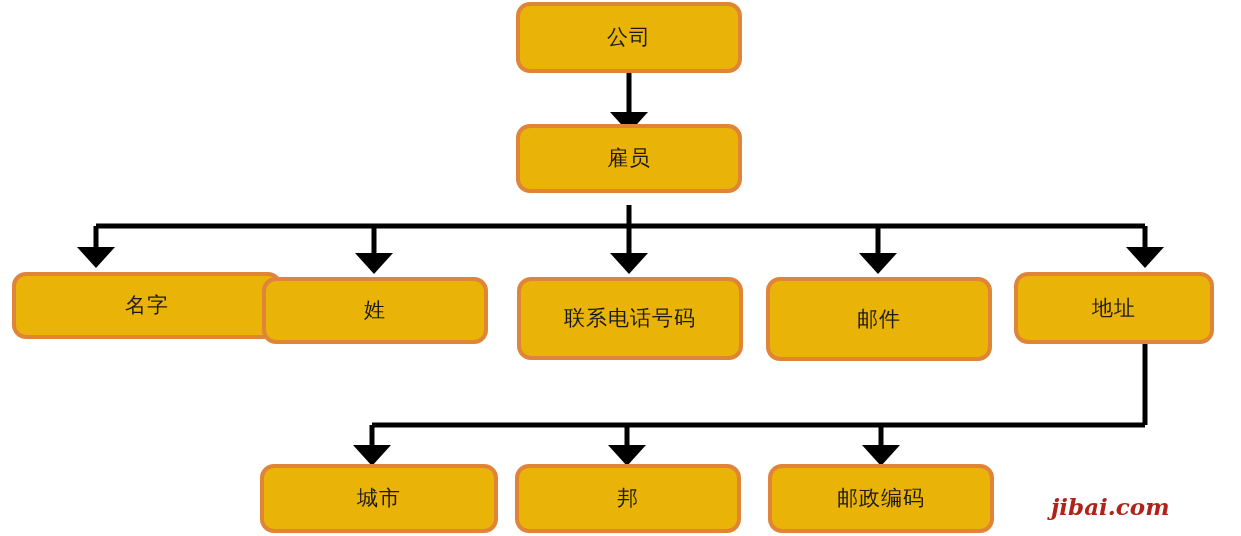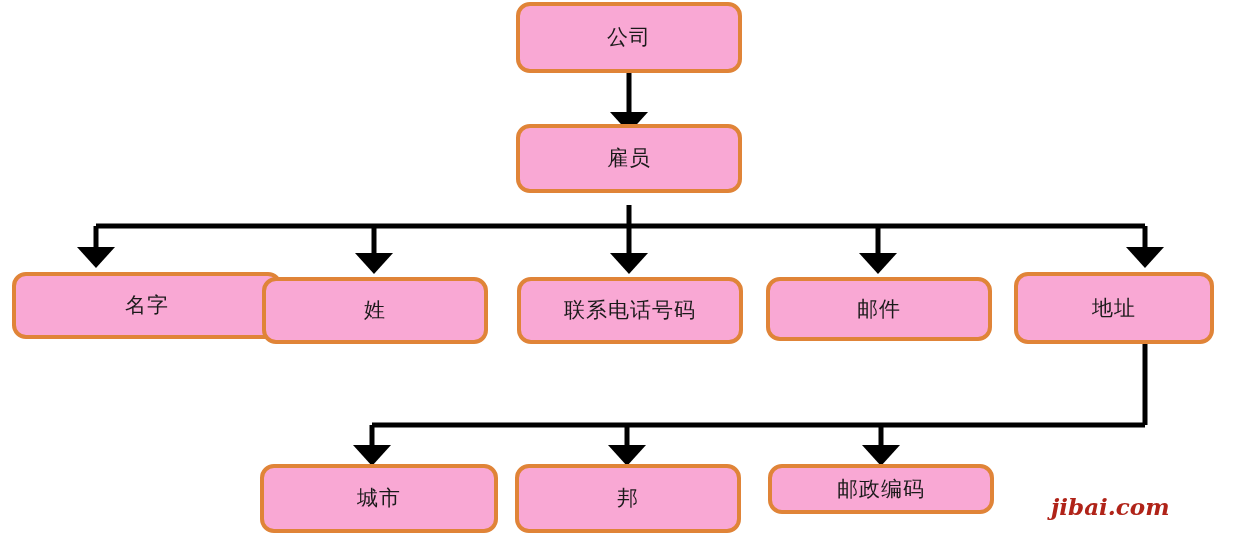--- a/index.html
+++ b/index.html
@@ -15,21 +15,21 @@
     width: 1241px;
     height: 536px;
     background: #ffffff;
     overflow: hidden;
   }
   .node {
     position: absolute;
     box-sizing: border-box;
     border: 4px solid #E08438;
     border-radius: 14px;
-    background: #f9a8d4;
+    background: #eab308;
     display: flex;
     align-items: center;
     justify-content: center;
     color: #1a1a1a;
     font-size: 21px;
     line-height: 1;
     letter-spacing: 1px;
     font-family: "DejaVu Sans", "Liberation Sans", sans-serif;
   }
   .node-label {
@@ -111,41 +111,41 @@
   </div>
 
   <div class="node" style="left:12px; top:272px; width:270px; height:67px;">
     <span class="node-label">名字</span>
   </div>
 
   <div class="node" style="left:262px; top:277px; width:226px; height:67px;">
     <span class="node-label">姓</span>
   </div>
 
-  <div class="node" style="left:517px; top:277px; width:226px; height:67px;">
+  <div class="node" style="left:517px; top:277px; width:226px; height:83px;">
     <span class="node-label">联系电话号码</span>
   </div>
 
-  <div class="node" style="left:766px; top:277px; width:226px; height:64px;">
+  <div class="node" style="left:766px; top:277px; width:226px; height:84px;">
     <span class="node-label">邮件</span>
   </div>
 
   <div class="node" style="left:1014px; top:272px; width:200px; height:72px;">
     <span class="node-label">地址</span>
   </div>
 
   <div class="node" style="left:260px; top:464px; width:238px; height:69px;">
     <span class="node-label">城市</span>
   </div>
 
   <div class="node" style="left:515px; top:464px; width:226px; height:69px;">
     <span class="node-label">邦</span>
   </div>
 
-  <div class="node" style="left:768px; top:464px; width:226px; height:50px;">
+  <div class="node" style="left:768px; top:464px; width:226px; height:69px;">
     <span class="node-label">邮政编码</span>
   </div>
 
   <div class="watermark" style="left:1053px; top:493px;">
     <span class="wm-en">jibai.com</span>
   </div>
 
 </div>
 
 </body></html>

